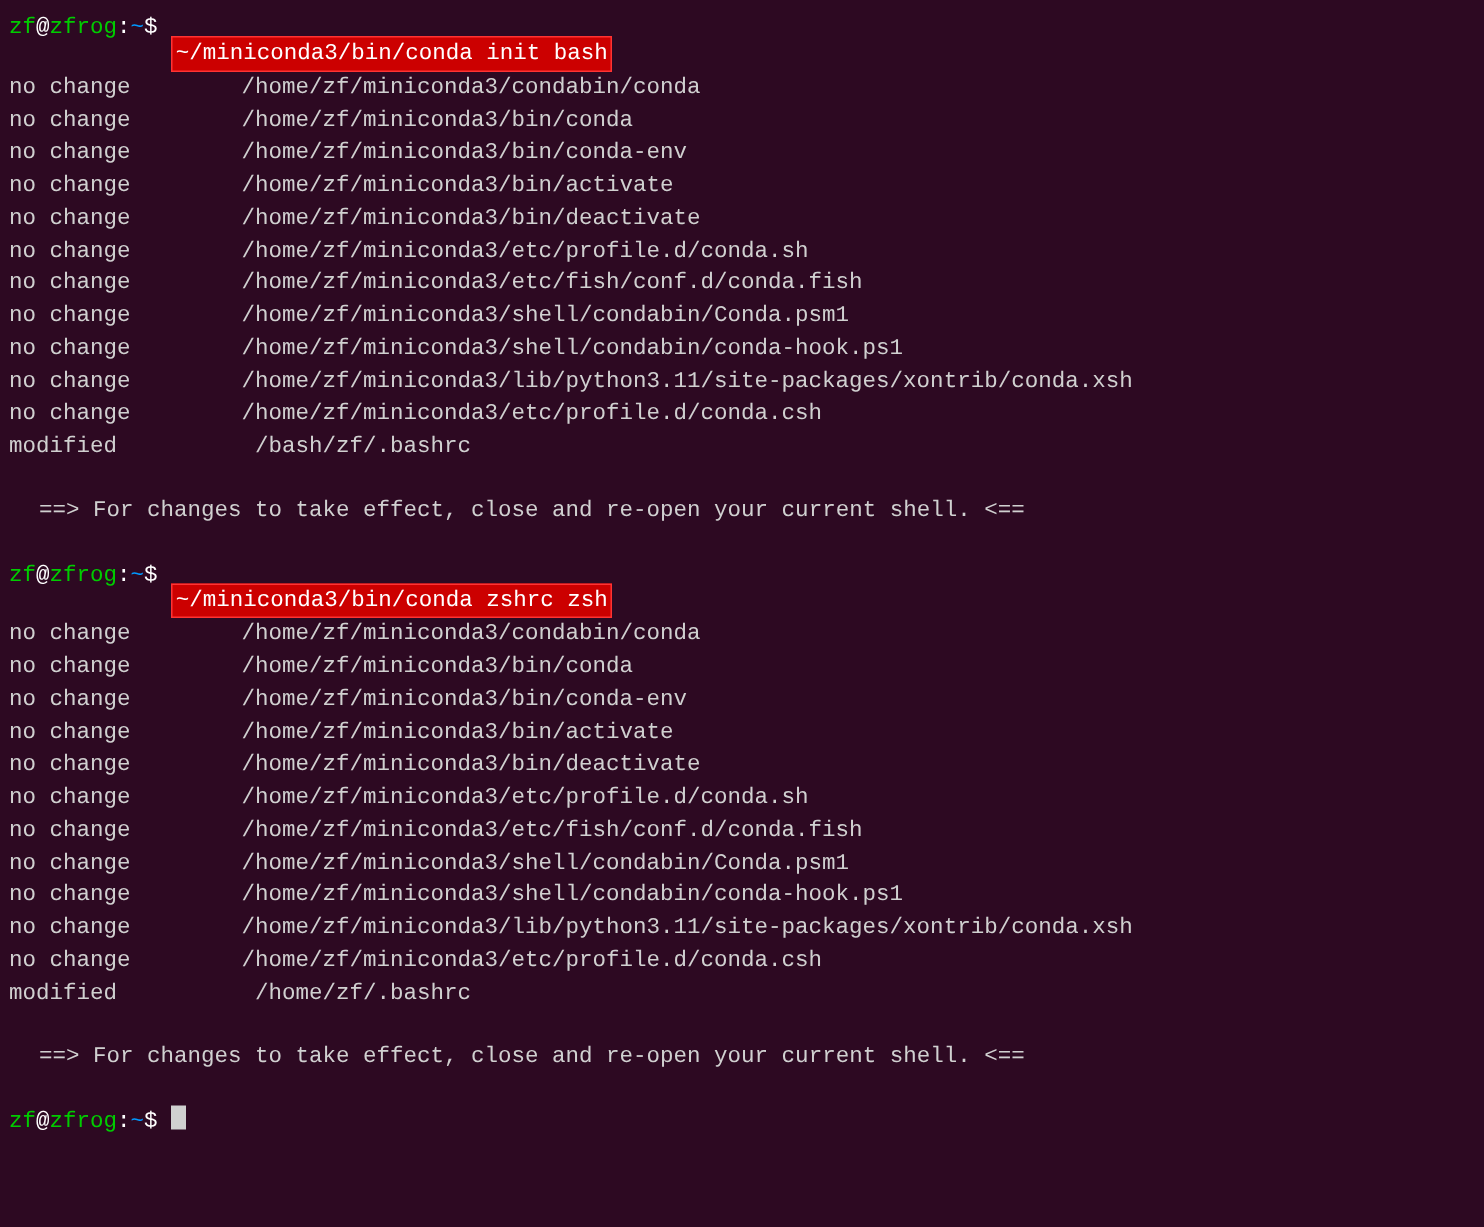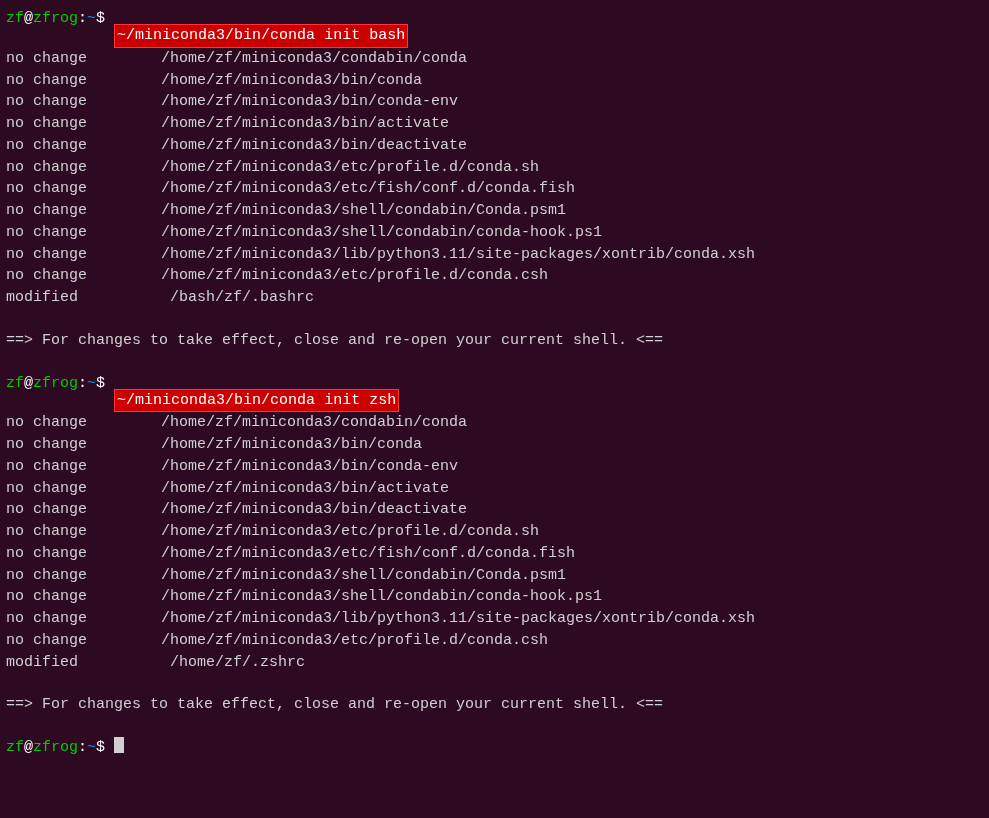--- a/index.html
+++ b/index.html
@@ -74,20 +74,21 @@
       display: inline-block;
       width: 110px;
     }
 
     .path {
       color: #d0d0d0;
     }
 
     .message-line {
       color: #d0d0d0;
+      margin-left: 20px;
     }
 
     .cursor {
       display: inline-block;
       width: 10px;
       height: 16px;
       background-color: #d0d0d0;
       vertical-align: text-bottom;
     }
 
@@ -115,35 +116,35 @@
   <div class="line"><span class="no-change-label">no change</span><span class="path">     /home/zf/miniconda3/shell/condabin/conda-hook.ps1</span></div>
   <div class="line"><span class="no-change-label">no change</span><span class="path">     /home/zf/miniconda3/lib/python3.11/site-packages/xontrib/conda.xsh</span></div>
   <div class="line"><span class="no-change-label">no change</span><span class="path">     /home/zf/miniconda3/etc/profile.d/conda.csh</span></div>
   <div class="line"><span class="modified-label">modified</span><span class="path">      /bash/zf/.bashrc</span></div>
 
   <div class="empty-line"></div>
   <div class="line message-line"><span>==&gt; For changes to take effect, close and re-open your current shell. &lt;==</span></div>
   <div class="empty-line"></div>
 
   <div class="line">
-    <span class="prompt-user">zf</span><span class="prompt-at">@</span><span class="prompt-host">zfrog</span><span class="prompt-colon">:</span><span class="prompt-tilde">~</span><span class="prompt-dollar">$ </span><span class="cmd-highlighted">~/miniconda3/bin/conda init zsh</span>
+    <span class="prompt-user">zf</span><span class="prompt-at">@</span><span class="prompt-host">zfrog</span><span class="prompt-colon">:</span><span class="prompt-tilde">~</span><span class="prompt-dollar">$ </span><span class="cmd-highlighted">~/miniconda3/bin/conda zshrc zsh</span>
   </div>
 
   <div class="line"><span class="no-change-label">no change</span><span class="path">     /home/zf/miniconda3/condabin/conda</span></div>
   <div class="line"><span class="no-change-label">no change</span><span class="path">     /home/zf/miniconda3/bin/conda</span></div>
   <div class="line"><span class="no-change-label">no change</span><span class="path">     /home/zf/miniconda3/bin/conda-env</span></div>
   <div class="line"><span class="no-change-label">no change</span><span class="path">     /home/zf/miniconda3/bin/activate</span></div>
   <div class="line"><span class="no-change-label">no change</span><span class="path">     /home/zf/miniconda3/bin/deactivate</span></div>
   <div class="line"><span class="no-change-label">no change</span><span class="path">     /home/zf/miniconda3/etc/profile.d/conda.sh</span></div>
   <div class="line"><span class="no-change-label">no change</span><span class="path">     /home/zf/miniconda3/etc/fish/conf.d/conda.fish</span></div>
   <div class="line"><span class="no-change-label">no change</span><span class="path">     /home/zf/miniconda3/shell/condabin/Conda.psm1</span></div>
   <div class="line"><span class="no-change-label">no change</span><span class="path">     /home/zf/miniconda3/shell/condabin/conda-hook.ps1</span></div>
   <div class="line"><span class="no-change-label">no change</span><span class="path">     /home/zf/miniconda3/lib/python3.11/site-packages/xontrib/conda.xsh</span></div>
   <div class="line"><span class="no-change-label">no change</span><span class="path">     /home/zf/miniconda3/etc/profile.d/conda.csh</span></div>
-  <div class="line"><span class="modified-label">modified</span><span class="path">      /home/zf/.zshrc</span></div>
+  <div class="line"><span class="modified-label">modified</span><span class="path">      /home/zf/.bashrc</span></div>
 
   <div class="empty-line"></div>
   <div class="line message-line"><span>==&gt; For changes to take effect, close and re-open your current shell. &lt;==</span></div>
   <div class="empty-line"></div>
 
   <div class="line">
     <span class="prompt-user">zf</span><span class="prompt-at">@</span><span class="prompt-host">zfrog</span><span class="prompt-colon">:</span><span class="prompt-tilde">~</span><span class="prompt-dollar">$ </span><span class="cursor"></span>
   </div>
 
 </div>

